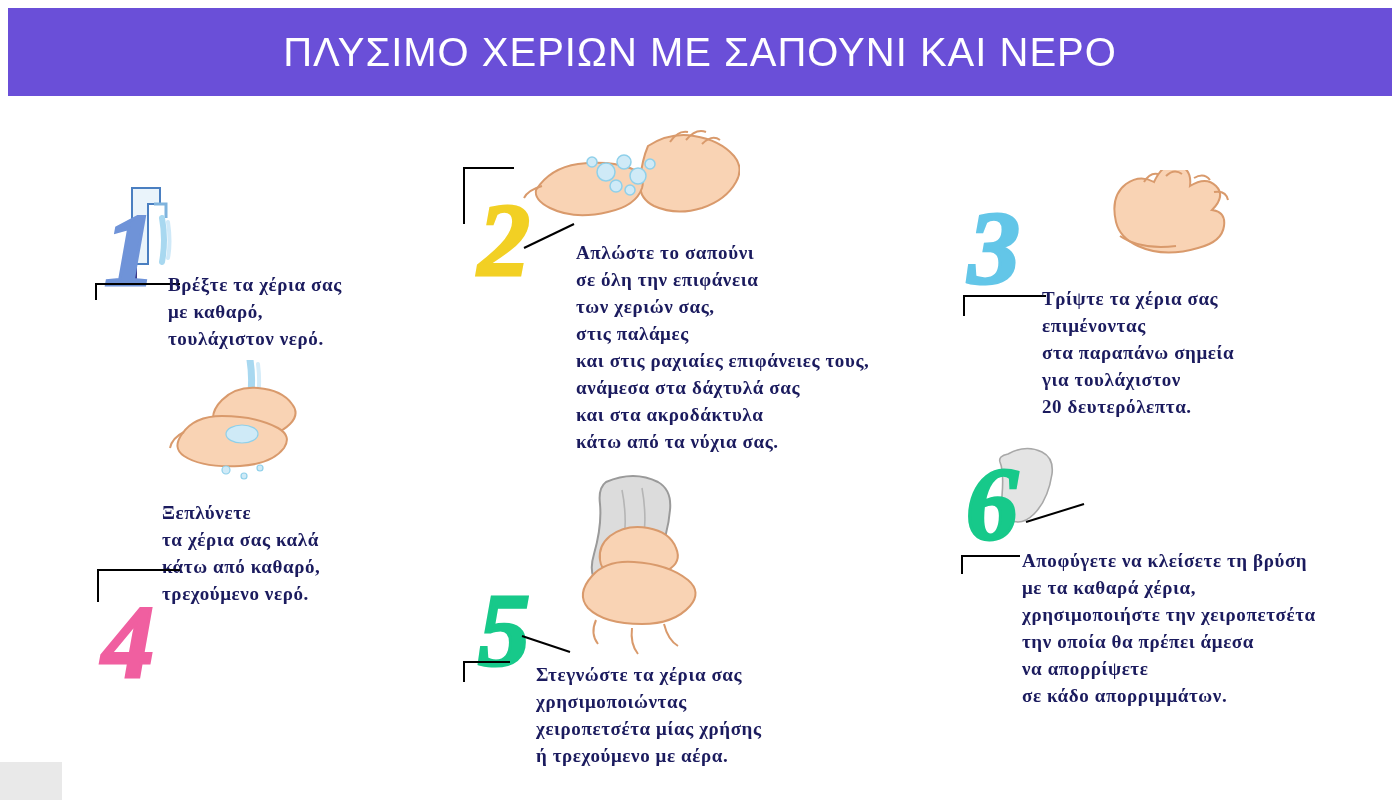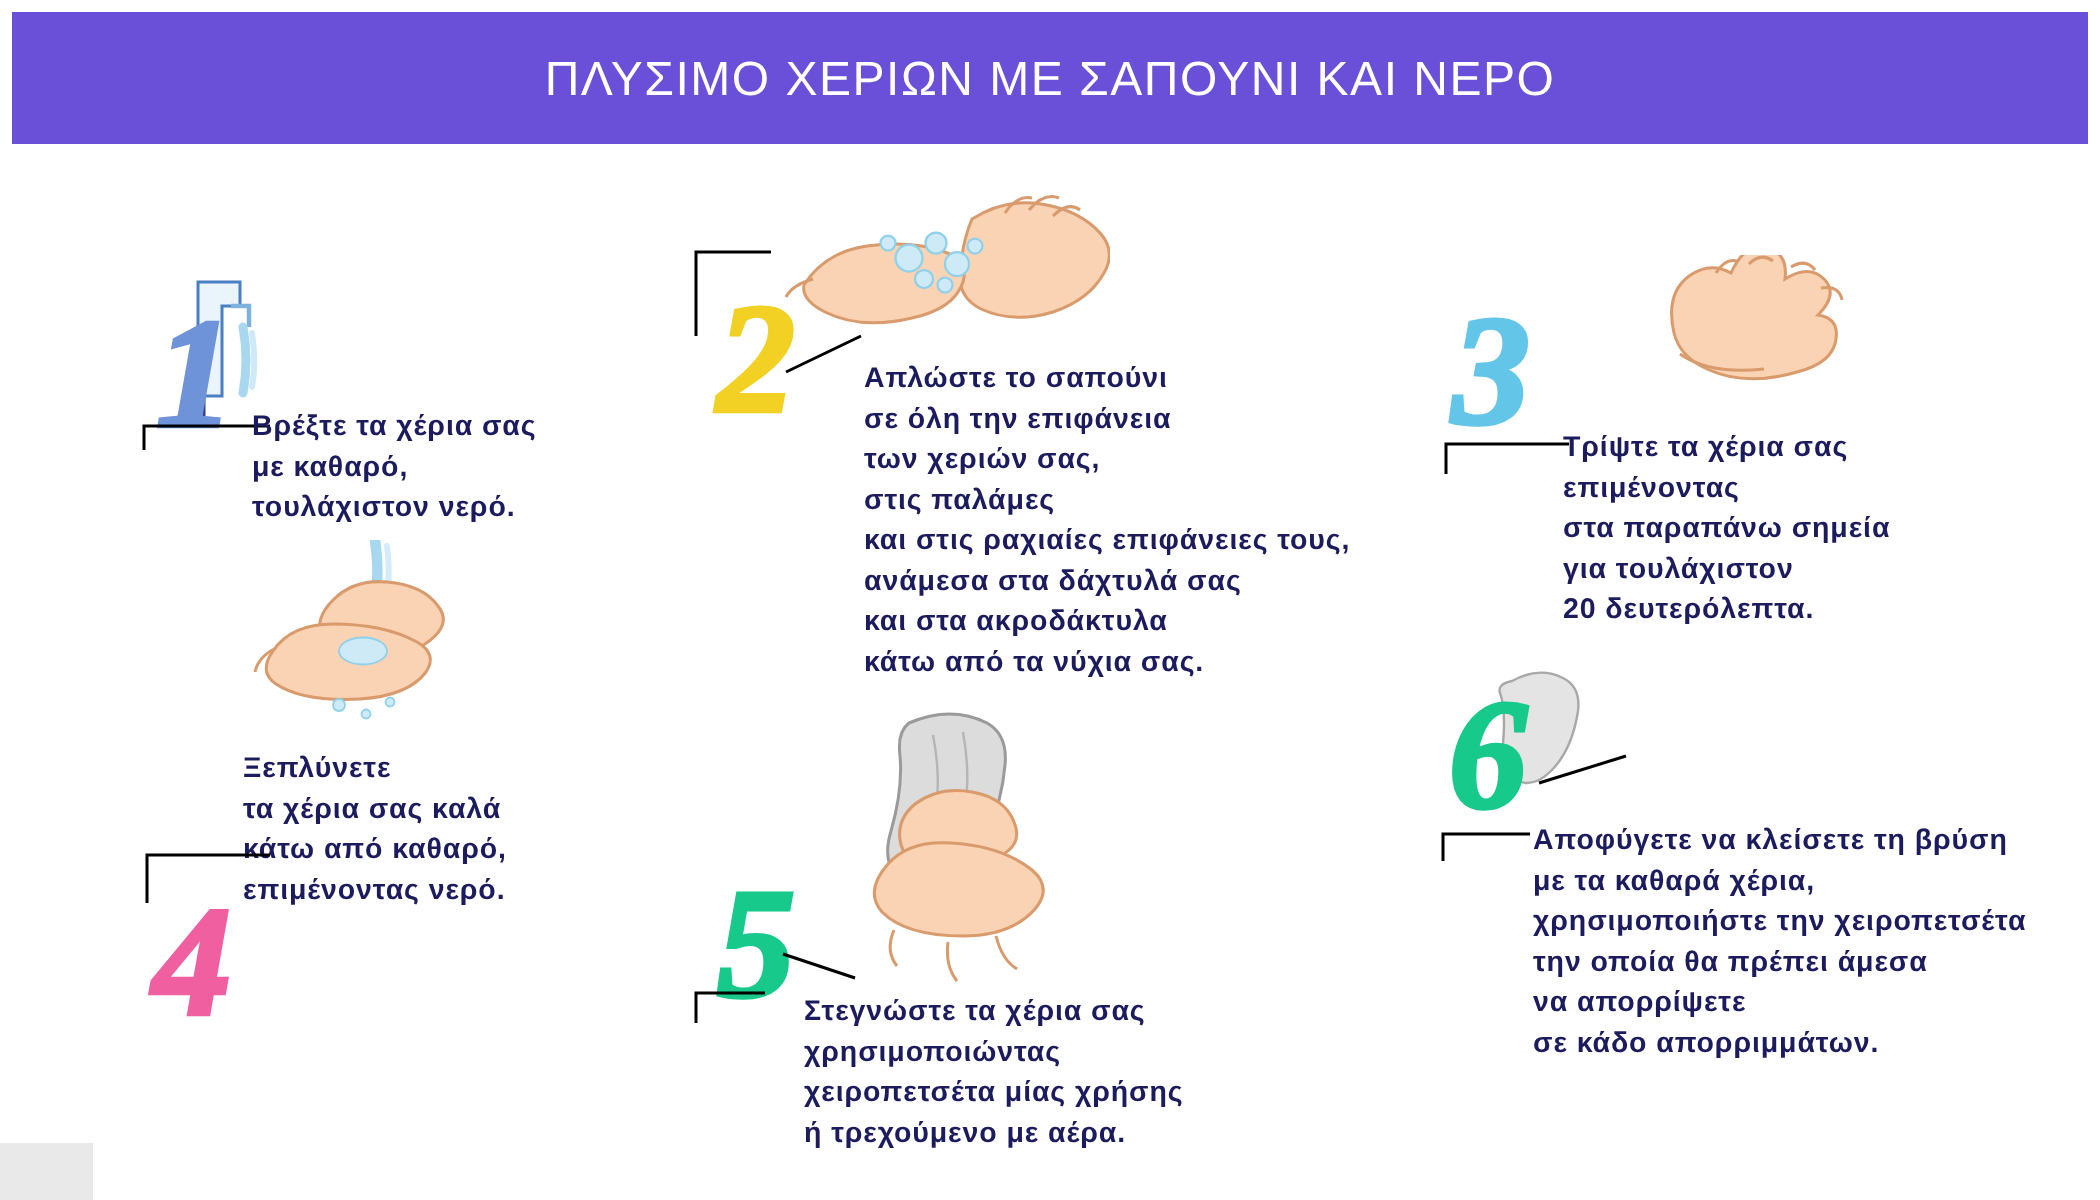--- a/index.html
+++ b/index.html
@@ -28,35 +28,35 @@
     width: 1384px;
     height: 88px;
     background: #6a4fd8;
     display: flex;
     align-items: center;
     justify-content: center;
     box-sizing: border-box;
   }
   .title-text {
     color: #ffffff;
-    font-size: 32px;
+    font-size: 40px;
     letter-spacing: 1px;
     font-family: "Liberation Sans", sans-serif;
     white-space: nowrap;
   }
 
   
   .step-text {
     position: absolute;
     color: #1b1b5e;
     font-weight: bold;
     font-size: 19px;
     line-height: 1.42;
     letter-spacing: 0.6px;
-    font-family: Liberation Sans, sans-serif;
+    font-family: Liberation Serif, serif;
     white-space: pre-line;
   }
 
   
   .numeral {
     position: absolute;
     font-size: 104px;
     font-weight: bold;
     font-style: italic;
     font-family: "Liberation Serif", serif;
@@ -188,21 +188,21 @@
         <ellipse cx="74" cy="74" rx="16" ry="9"></ellipse>
         <circle cx="58" cy="110" r="4"></circle>
         <circle cx="76" cy="116" r="3"></circle>
         <circle cx="92" cy="108" r="3"></circle>
       </g>
     </svg>
   </div>
   <div class="step-text" style="left:162px; top:500px; width:330px;">Ξεπλύνετε
 τα χέρια σας καλά
 κάτω από καθαρό,
-επιμένοντας νερό.</div>
+τρεχούμενο νερό.</div>
   <div class="numeral n4" style="left:102px; top:590px;">4</div>
   <svg class="leader" style="left:96px; top:560px; width:110px; height:46px;">
     <path d="M2 42 L2 10 L84 10" fill="none" stroke="#000" stroke-width="2"></path>
   </svg>
 
   <div class="art" style="left:566px; top:470px; width:180px; height:190px;">
     <svg width="180" height="190" viewBox="0 0 180 190">
 
       <path d="M40 12 q28 -12 52 0 q14 8 12 28 q-2 24 -12 46 q-10 22 -30 30 q-18 8 -30 -2 q-10 -10 -4 -30 q8 -28 6 -50 q-2 -16 6 -22 z" fill="#dcdcdc" stroke="#9a9a9a" stroke-width="2"></path>
       <path d="M56 20 q8 40 -4 80" fill="none" stroke="#b5b5b5" stroke-width="1.6"></path>

